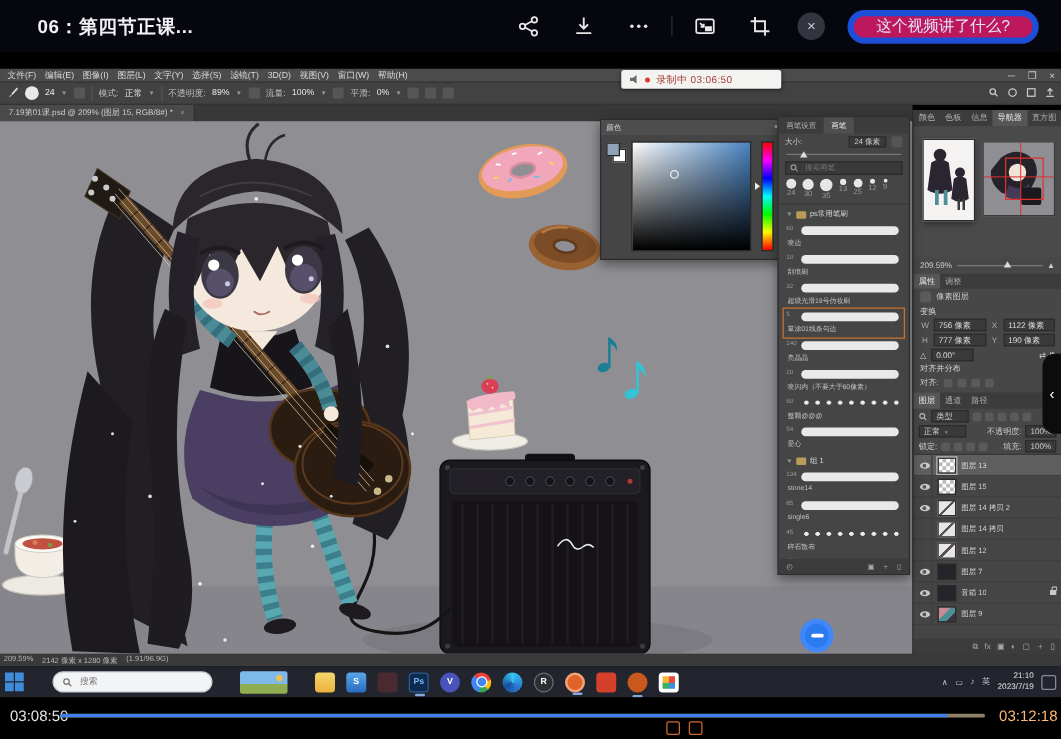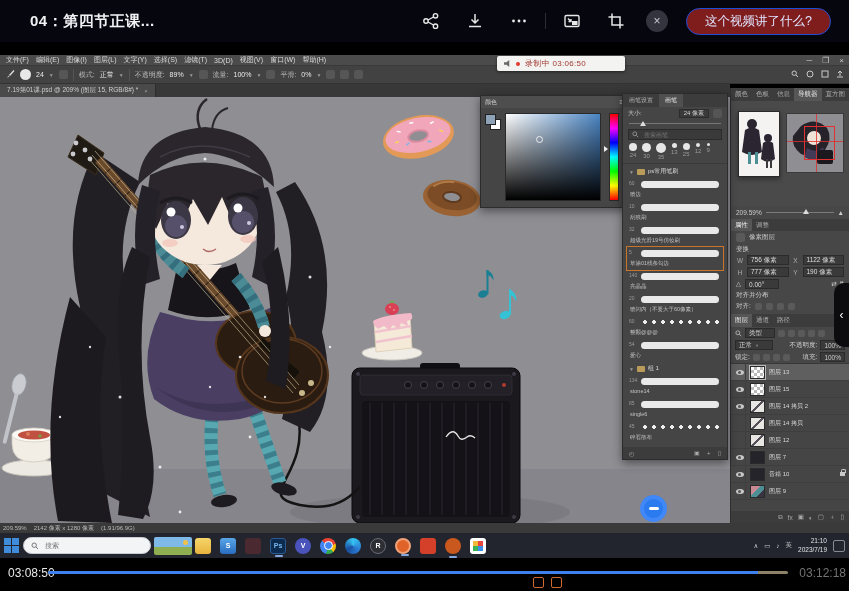--- a/index.html
+++ b/index.html
@@ -9,21 +9,21 @@
   
   .topbar{position:absolute;top:0;left:0;width:849px;height:42px;background:#06060f;
           display:flex;align-items:center;padding:0 8px 0 30px;gap:0;z-index:20;}
   .vtitle{color:#f1f1f4;font-size:15px;font-weight:bold;letter-spacing:.5px;white-space:nowrap;}
   .top-sp{flex:1;}
   .tbico{width:20px;height:20px;margin:0 12px;display:flex;align-items:center;justify-content:center;cursor:pointer;}
   .tbico svg{display:block;}
   .tb-sep{width:1px;height:16px;background:#2c2c36;margin:0 4px;}
   .close-circ{width:22px;height:22px;border-radius:50%;background:#34343f;display:flex;align-items:center;
               justify-content:center;color:#c9c9d2;font-size:12px;margin:0 8px;}
-  .ask-pill{height:27px;border-radius:14px;background:#7f1d1d;border:1px solid #1d4ed8;color:#dfe4ff;
+  .ask-pill{height:27px;border-radius:14px;background:#be185d;border:5px solid #1d4ed8;color:#dfe4ff;
             font-size:12.5px;display:flex;align-items:center;padding:0 18px;margin:0 10px;white-space:nowrap;}
   .ai-pill{height:30px;border-radius:16px;background:linear-gradient(90deg,#4a3fd6,#7b5ff2);
            display:flex;align-items:center;gap:6px;padding:2px 12px 2px 2px;margin-left:8px;}
   .mascot{width:26px;height:26px;border-radius:50%;background:#fdfdfd;position:relative;overflow:hidden;}
   .mascot::before{content:"";position:absolute;left:6px;top:10px;width:14px;height:11px;border-radius:50%;background:#f8c9cf;}
   .mascot::after{content:"";position:absolute;left:9px;top:13px;width:3px;height:3px;border-radius:50%;background:#5a3b3b;
                  box-shadow:6px 0 0 #5a3b3b;}
   .ai-hi{color:#fff;font-size:12px;font-weight:bold;}
   .ai-ch{color:#e8e4ff;font-size:11px;}
   
@@ -142,21 +142,21 @@
   .ly-thumb.colorful{background:linear-gradient(135deg,#c98a94 0 40%,#4e8f96 40% 70%,#3a3442 70%);}
   .ly-name{color:#d6d6d6;font-size:6px;white-space:nowrap;overflow:hidden;}
   .lock-g{position:absolute;right:4px;top:6px;width:5px;height:4px;background:#c9c9c9;display:none;}
   .lock-g::before{content:"";position:absolute;left:.5px;top:-3px;width:3px;height:3px;border:1px solid #c9c9c9;border-bottom:0;border-radius:2px 2px 0 0;}
   .ly-row.locked .lock-g{display:block;}
   .ly-foot{height:12px;background:#3c3c3c;display:flex;align-items:center;justify-content:flex-end;gap:5px;padding:0 5px;color:#a8a8a8;flex:none;}
   
   .ps-status{position:absolute;top:481px;left:0;width:849px;height:10px;background:#3a3a3a;color:#b8b8b8;
              font-size:6px;display:flex;align-items:center;gap:7px;padding:0 3px;z-index:2;}
   .taskbar{position:absolute;top:491px;left:0;width:849px;height:25px;background:#22252d;display:flex;
-           align-items:center;gap:3px;padding:0 4px;z-index:6;}
+           align-items:center;gap:22px;padding:0 4px;z-index:6;}
   .start-btn{width:16px;height:16px;display:grid;grid-template-columns:7px 7px;gap:1px;}
   .start-btn span{background:#3f8cda;width:7px;height:7px;}
   .tsearch{width:128px;height:17px;background:#f3f4f6;border:1px solid #c9ccd2;border-radius:9px;display:flex;
            align-items:center;gap:4px;padding:0 7px;color:#5a5f66;font-size:7px;}
   .tsearch input{border:0;outline:0;background:transparent;font-size:7px;color:#555;width:80px;font-family:inherit;}
   .weather{width:38px;height:18px;border-radius:2px;background:linear-gradient(180deg,#7fb9e8 55%,#8fae52 55%);position:relative;}
   .weather::after{content:"";position:absolute;right:4px;top:3px;width:5px;height:5px;border-radius:50%;background:#f2c14a;}
   .tapps{display:flex;gap:9px;align-items:center;}
   .tapp{width:16px;height:16px;border-radius:3px;position:relative;display:flex;align-items:center;justify-content:center;
         color:#fff;font-size:7px;font-weight:bold;}
@@ -182,32 +182,32 @@
   .edge-handle{position:absolute;right:0;top:241px;width:15px;height:64px;background:#0c0c0e;
                border-radius:10px 0 0 10px;display:flex;align-items:center;justify-content:center;
                color:#fff;font-size:12px;z-index:8;}
   .chat-bubble{position:absolute;left:640px;top:453px;width:27px;height:27px;border-radius:50%;
                background:#2b7bf0;border:4px solid rgba(90,150,255,.45);display:flex;align-items:center;
                justify-content:center;z-index:8;}
   .chat-bubble::before{content:"";width:10px;height:3px;border-radius:2px;background:#fff;}
   
   .bottombar{position:absolute;top:558px;left:0;width:849px;height:33px;background:#000;z-index:20;}
   .time-l{position:absolute;left:8px;top:8px;color:#e6e6e6;font-size:12px;}
-  .time-r{position:absolute;right:3px;top:8px;color:#737373;font-size:12px;}
+  .time-r{position:absolute;right:3px;top:8px;color:#fdba74;font-size:12px;}
   .track{position:absolute;left:48px;top:13px;width:740px;height:3px;background:#8d8268;border-radius:2px;overflow:hidden;}
   .track-fill{height:100%;background:#3f80f0;}
   .stamp{position:absolute;top:19px;width:11px;height:11px;border:1px solid #cf6a2f;border-radius:2px;}
 </style>
 </head>
 <body>
 
 <div class="stage">
 
   <div class="topbar">
-    <div class="vtitle">04：第四节正课...</div>
+    <div class="vtitle">06：第四节正课...</div>
     <div class="top-sp"></div>
     <div class="tbico">
       <span>
         <svg width="18" height="18" viewBox="0 0 18 18" fill="none" stroke="#e8e8e8" stroke-width="1.4">
           <circle cx="4" cy="9" r="2.2"></circle>
             <circle cx="13.5" cy="3.8" r="2.2"></circle>
             <circle cx="13.5" cy="14.2" r="2.2"></circle>
           <path d="M6 8l5.5-3M6 10l5.5 3"></path>
           </svg>
       </span>

